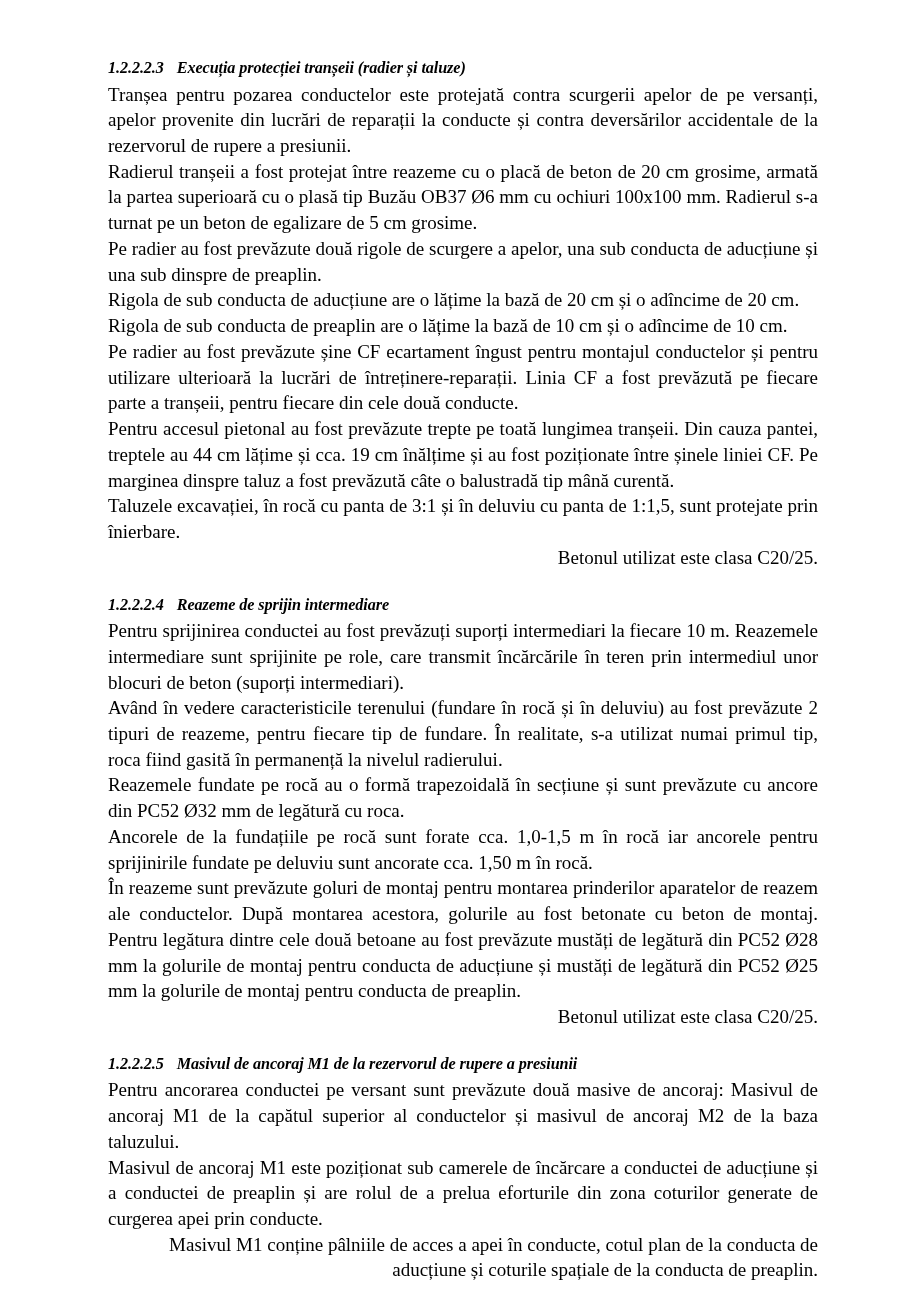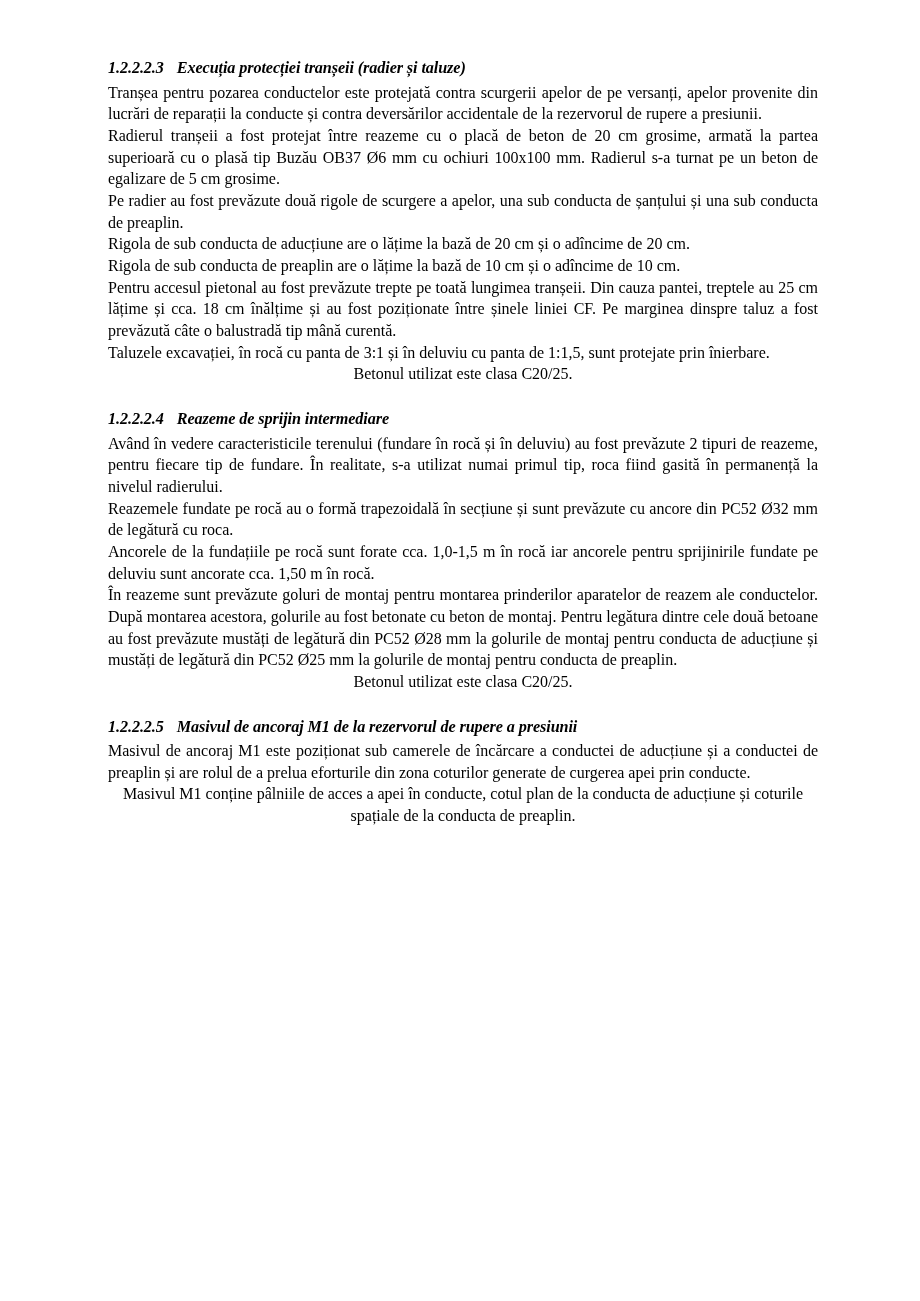--- a/index.html
+++ b/index.html
@@ -34,67 +34,70 @@
     padding: 0;
     line-height: 1.33;
     letter-spacing: -0.1px;
     white-space: nowrap;
   }
   h2.section-heading .num {
     display: inline-block;
     margin-right: 13px;
   }
   p.para {
-    font-size: 16px;
+    font-size: 19px;
     line-height: 1.355;
     margin: 0;
     padding: 0;
     text-align: justify;
     text-justify: inter-word;
     hyphens: none;
   }
   p.para.last-of-block {
-    text-align: center;
+    text-align: right;
   }
   .gap-before-heading {
     height: 24px;
   }
   
 </style>
 </head>
 <body>
 
 <div class="page">
   <div class="doc-body">
 
     <h2 class="section-heading">
       <span class="num">1.2.2.2.3</span><span>Execuția protecției tranșeii (radier și taluze)</span>
     </h2>
     <p class="para">Tranșea pentru pozarea conductelor este protejată contra scurgerii apelor de pe versanți, apelor provenite din lucrări de reparații la conducte și contra deversărilor accidentale de la rezervorul de rupere a presiunii.</p>
     <p class="para">Radierul tranșeii a fost protejat între reazeme cu o placă de beton de 20 cm grosime, armată la partea superioară cu o plasă tip Buzău OB37 Ø6 mm cu ochiuri 100x100 mm. Radierul s-a turnat pe un beton de egalizare de 5 cm grosime.</p>
-    <p class="para">Pe radier au fost prevăzute două rigole de scurgere a apelor, una sub conducta de șanțului și una sub conducta de preaplin.</p>
+    <p class="para">Pe radier au fost prevăzute două rigole de scurgere a apelor, una sub conducta de aducțiune și una sub dinspre de preaplin.</p>
     <p class="para">Rigola de sub conducta de aducțiune are o lățime la bază de 20 cm și o adîncime de 20 cm.</p>
     <p class="para">Rigola de sub conducta de preaplin are o lățime la bază de 10 cm și o adîncime de 10 cm.</p>
-    <p class="para">Pentru accesul pietonal au fost prevăzute trepte pe toată lungimea tranșeii. Din cauza pantei, treptele au 25 cm lățime și cca. 18 cm înălțime și au fost poziționate între șinele liniei CF. Pe marginea dinspre taluz a fost prevăzută câte o balustradă tip mână curentă.</p>
+    <p class="para">Pe radier au fost prevăzute șine CF ecartament îngust pentru montajul conductelor și pentru utilizare ulterioară la lucrări de întreținere-reparații. Linia CF a fost prevăzută pe fiecare parte a tranșeii, pentru fiecare din cele două conducte.</p>
+    <p class="para">Pentru accesul pietonal au fost prevăzute trepte pe toată lungimea tranșeii. Din cauza pantei, treptele au 44 cm lățime și cca. 19 cm înălțime și au fost poziționate între șinele liniei CF. Pe marginea dinspre taluz a fost prevăzută câte o balustradă tip mână curentă.</p>
     <p class="para">Taluzele excavației, în rocă cu panta de 3:1 și în deluviu cu panta de 1:1,5, sunt protejate prin înierbare.</p>
     <p class="para last-of-block">Betonul utilizat este clasa C20/25.</p>
 
     <div class="gap-before-heading"></div>
 
     <h2 class="section-heading">
       <span class="num">1.2.2.2.4</span><span>Reazeme de sprijin intermediare</span>
     </h2>
+    <p class="para">Pentru sprijinirea conductei au fost prevăzuți suporți intermediari la fiecare 10 m. Reazemele intermediare sunt sprijinite pe role, care transmit încărcările în teren prin intermediul unor blocuri de beton (suporți intermediari).</p>
     <p class="para">Având în vedere caracteristicile terenului (fundare în rocă și în deluviu) au fost prevăzute 2 tipuri de reazeme, pentru fiecare tip de fundare. În realitate, s-a utilizat numai primul tip, roca fiind gasită în permanență la nivelul radierului.</p>
     <p class="para">Reazemele fundate pe rocă au o formă trapezoidală în secțiune și sunt prevăzute cu ancore din PC52 Ø32 mm de legătură cu roca.</p>
     <p class="para">Ancorele de la fundațiile pe rocă sunt forate cca. 1,0-1,5 m în rocă iar ancorele pentru sprijinirile fundate pe deluviu sunt ancorate cca. 1,50 m în rocă.</p>
     <p class="para">În reazeme sunt prevăzute goluri de montaj pentru montarea prinderilor aparatelor de reazem ale conductelor. După montarea acestora, golurile au fost betonate cu beton de montaj. Pentru legătura dintre cele două betoane au fost prevăzute mustăți de legătură din PC52 Ø28 mm la golurile de montaj pentru conducta de aducțiune și mustăți de legătură din PC52 Ø25 mm la golurile de montaj pentru conducta de preaplin.</p>
     <p class="para last-of-block">Betonul utilizat este clasa C20/25.</p>
 
     <div class="gap-before-heading"></div>
 
     <h2 class="section-heading">
       <span class="num">1.2.2.2.5</span><span>Masivul de ancoraj M1 de la rezervorul de rupere a presiunii</span>
     </h2>
+    <p class="para">Pentru ancorarea conductei pe versant sunt prevăzute două masive de ancoraj: Masivul de ancoraj M1 de la capătul superior al conductelor și masivul de ancoraj M2 de la baza taluzului.</p>
     <p class="para">Masivul de ancoraj M1 este poziționat sub camerele de încărcare a conductei de aducțiune și a conductei de preaplin și are rolul de a prelua eforturile din zona coturilor generate de curgerea apei prin conducte.</p>
     <p class="para last-of-block">Masivul M1 conține pâlniile de acces a apei în conducte, cotul plan de la conducta de aducțiune și coturile spațiale de la conducta de preaplin.</p>
 
   </div>
 </div>
 
 </body></html>

